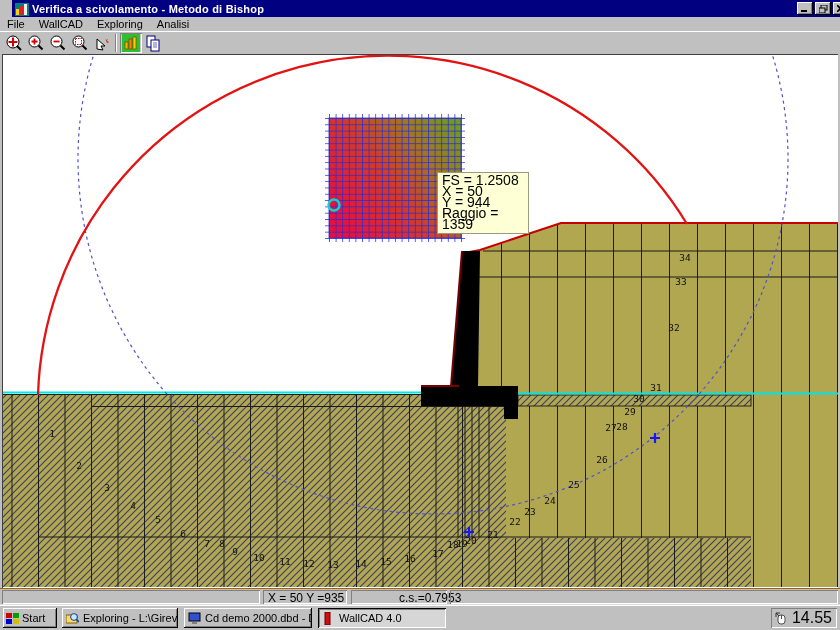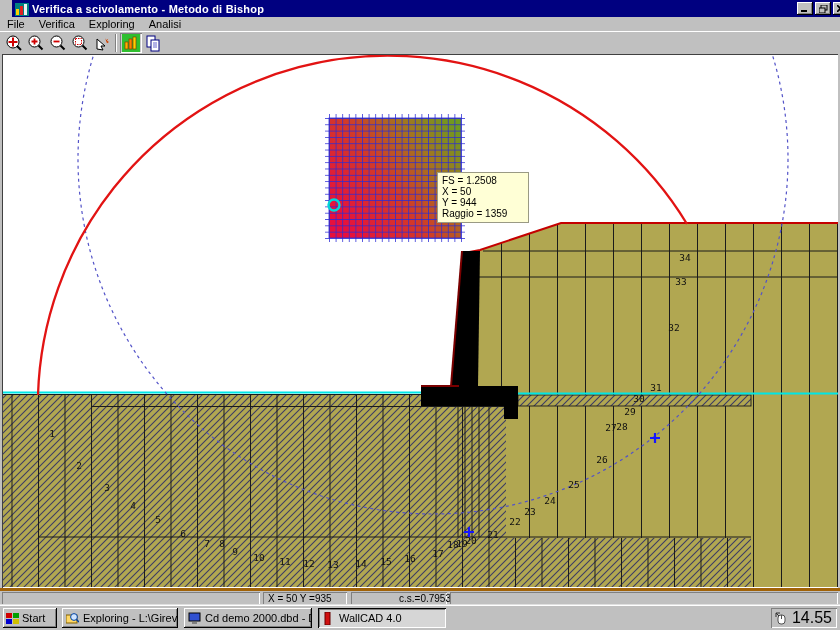--- a/index.html
+++ b/index.html
@@ -21,24 +21,24 @@
 
   
   .toolbar{position:absolute;left:0;top:31px;width:840px;height:23px;display:flex;align-items:center;padding-left:2px;border-top:1px solid #fff;}
   .tbtn{width:22px;height:20px;display:flex;align-items:center;justify-content:center;background:#c0c0c0;margin-right:0;}
   .tbtn.pressed{box-shadow:inset 1px 1px 0 #808080,inset -1px -1px 0 #fff;background:#cacaca;}
   .tsep{width:2px;height:18px;margin:0 3px;border-left:1px solid #808080;border-right:1px solid #fff;}
 
   
   .canvas{position:absolute;left:2px;top:54px;width:836px;height:534px;background:#fff;border-left:1px solid #404040;border-top:1px solid #404040;overflow:hidden;}
   .canvas svg{position:absolute;left:0;top:0;}
-  .tooltip{position:absolute;left:434px;top:117px;width:92px;background:#ffffd6;border:1px solid #9a9a84;padding:2px 3px 3px 4px;font-size:10px;line-height:11px;color:#000;}
-
-  
-  .statusbar{position:absolute;left:0;top:588px;width:840px;height:16px;background:#c0c0c0;border-top:3px solid #a16207;font-size:10px;color:#000;}
+  .tooltip{position:absolute;left:434px;top:117px;width:92px;background:#ffffd6;border:1px solid #9a9a84;padding:2px 3px 3px 4px;font-size:14px;line-height:11px;color:#000;}
+
+  
+  .statusbar{position:absolute;left:0;top:588px;width:840px;height:16px;background:#c0c0c0;border-top:1px solid #a16207;font-size:12px;color:#000;}
   .spanel{position:absolute;top:1px;height:14px;box-shadow:inset 1px 1px 0 #808080,inset -1px -1px 0 #fff;padding:1px 5px;white-space:nowrap;}
 
   
   .taskbar{position:absolute;left:0;top:604px;width:840px;height:26px;background:#c0c0c0;border-top:1px solid #dfdfdf;box-shadow:inset 0 1px 0 #fff;}
   .startbtn{position:absolute;left:3px;top:3px;width:54px;height:20px;background:#c0c0c0;box-shadow:inset -1px -1px 0 #000,inset 1px 1px 0 #fff,inset -2px -2px 0 #808080;display:flex;align-items:center;padding-left:3px;gap:3px;font-size:11px;font-weight:normal;}
   .taskbtn{position:absolute;top:3px;height:20px;background:#c0c0c0;box-shadow:inset -1px -1px 0 #000,inset 1px 1px 0 #fff,inset -2px -2px 0 #808080;display:flex;align-items:center;padding:0 4px;gap:4px;font-size:11px;white-space:nowrap;overflow:hidden;}
   .taskbtn.active{box-shadow:inset 1px 1px 0 #000,inset -1px -1px 0 #fff,inset 2px 2px 0 #808080;background:#d6d6d6;}
   .tray{position:absolute;right:3px;top:3px;width:66px;height:20px;box-shadow:inset 1px 1px 0 #808080,inset -1px -1px 0 #fff;display:flex;align-items:center;justify-content:flex-end;gap:4px;padding:0 5px;font-size:16px;}
   .ticon{width:13px;height:13px;flex:0 0 auto;}
 </style>
@@ -70,21 +70,21 @@
       <span class="winbtn">
         <svg width="8" height="7" viewBox="0 0 8 7">
             <path d="M0,0 L7,7 M7,0 L0,7" stroke="#000" stroke-width="1.6"></path>
           </svg>
       </span>
     </span>
   </div>
 
   <div class="menubar">
     <span class="menu-item">File</span>
-    <span class="menu-item">Verifica</span>
+    <span class="menu-item">WallCAD</span>
     <span class="menu-item">Exploring</span>
     <span class="menu-item">Analisi</span>
   </div>
 
   <div class="toolbar">
     <span class="tbtn">
       <svg width="17" height="17" viewBox="0 0 17 17">
         <circle cx="8" cy="7" r="6" fill="#fff" stroke="#000"></circle>
         <path d="M8,2.5 V11.5 M3.5,7 H12.5" stroke="#d00000" stroke-width="2"></path>
         <path d="M12,11 L16,15" stroke="#000" stroke-width="2"></path>

